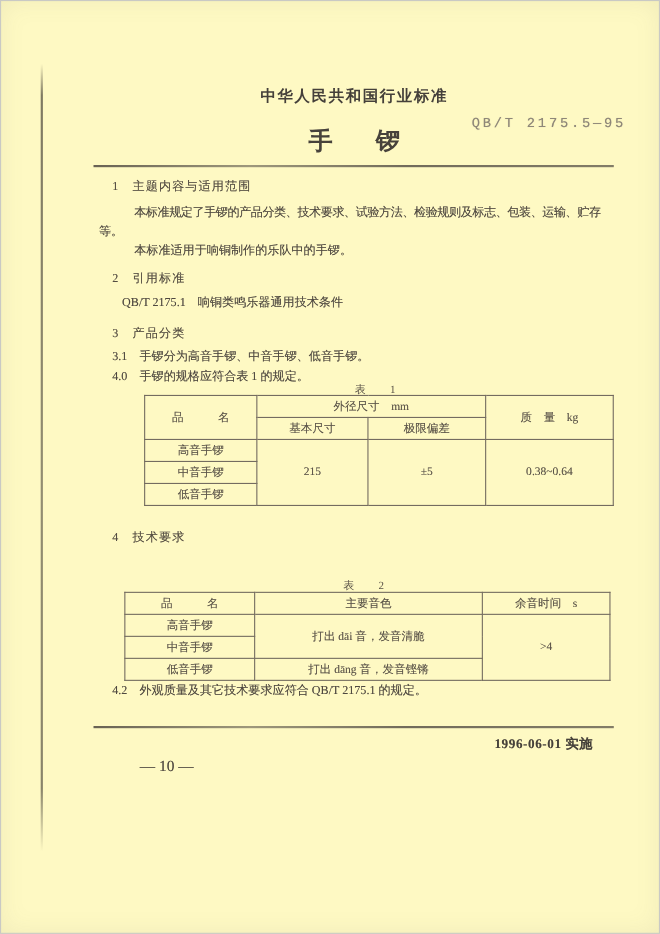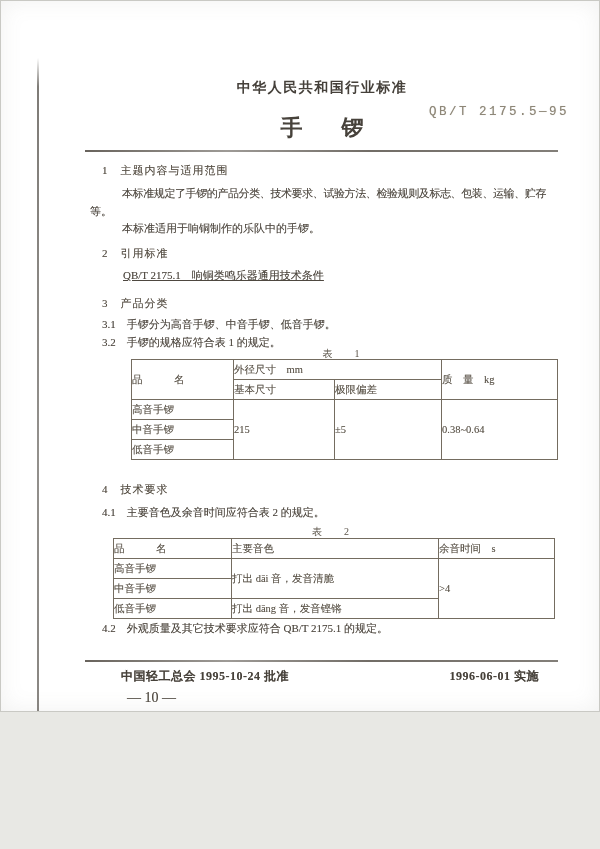--- a/index.html
+++ b/index.html
@@ -1,20 +1,20 @@
 <!DOCTYPE html>
 <html><head>
 <meta charset="utf-8">
 <style>
   html,body{margin:0;padding:0;background:#e8e8e4;}
   .page{
     position:relative;
-    width:600px;height:712px;
+    width:600px;height:849px;
     margin:0 auto;
-    background:#ffffff;
+    background:#fef9c3;
     border:1px solid #c9c9c4;
     box-sizing:border-box;
     overflow:hidden;
     font-family:"Liberation Serif","DejaVu Serif",serif;
     color:#4e4840;
     box-shadow:inset 0 0 22px rgba(120,115,105,.10);
   }
   .abs{position:absolute;}
   .txt{font-size:11px;line-height:1.15;white-space:nowrap;
        text-shadow:0 0 .6px rgba(84,76,64,.45);}
@@ -26,21 +26,21 @@
   .doc-title{left:88px;right:44px;display:flex;justify-content:center;gap:39px;
              font-size:22px;font-weight:bold;color:#47423b;}
   .rule{height:2px;background:linear-gradient(to right,
         rgba(78,72,64,.85),rgba(78,72,64,.55) 30%,rgba(78,72,64,.8) 60%,rgba(78,72,64,.7));}
   .scan-edge{left:36px;top:57px;width:2px;height:716px;
         background:linear-gradient(to bottom,transparent,rgba(58,53,46,.65) 4%,
         rgba(58,53,46,.55) 55%,rgba(58,53,46,.6) 92%,transparent);}
   table{border-collapse:collapse;table-layout:fixed;
         font-family:"Liberation Serif","DejaVu Serif",serif;}
   td,th{border:1px solid #746c60;font-size:10.5px;font-weight:normal;
-        color:#5a5348;vertical-align:middle;padding:0;
+        color:#5a5348;text-align:center;vertical-align:middle;padding:0;
         height:19px;text-shadow:0 0 .6px rgba(90,83,72,.4);}
   .t-outer{border:1.5px solid #6b6458;}
   .caption{text-align:center;font-size:10px;color:#5a5348;letter-spacing:6px;}
   .footer-txt{font-size:12px;font-weight:bold;color:#46413a;letter-spacing:.5px;}
 </style>
 </head>
 <body>
 
 <div class="page">
 
@@ -56,25 +56,25 @@
   </div>
 
   <div class="abs rule" style="top:149px;left:84px;width:473px;"></div>
 
   <div class="abs txt heading" style="top:163px;left:101px;">1　主题内容与适用范围</div>
   <div class="abs txt" style="top:186px;left:121px;letter-spacing:-0.4px;">本标准规定了手锣的产品分类、技术要求、试验方法、检验规则及标志、包装、运输、贮存</div>
   <div class="abs txt" style="top:204px;left:89px;">等。</div>
   <div class="abs txt" style="top:221px;left:121px;">本标准适用于响铜制作的乐队中的手锣。</div>
 
   <div class="abs txt heading" style="top:246px;left:101px;">2　引用标准</div>
-  <div class="abs txt" style="top:268px;left:122px;text-decoration:underline;">QB/T 2175.1　响铜类鸣乐器通用技术条件</div>
+  <div class="abs txt" style="top:268px;left:110px;">QB/T 2175.1　响铜类鸣乐器通用技术条件</div>
 
   <div class="abs txt heading" style="top:296px;left:101px;">3　产品分类</div>
   <div class="abs txt" style="top:317px;left:101px;">3.1　手锣分为高音手锣、中音手锣、低音手锣。</div>
-  <div class="abs txt" style="top:335px;left:101px;">3.2　手锣的规格应符合表 1 的规定。</div>
+  <div class="abs txt" style="top:335px;left:101px;">4.0　手锣的规格应符合表 1 的规定。</div>
 
   <div class="abs caption" style="top:346px;left:130px;width:426px;">表　1</div>
   <table class="abs t-outer" style="top:358px;left:130px;width:426px;">
     <colgroup>
         <col style="width:102px;">
         <col style="width:101px;">
         <col style="width:107px;">
         <col style="width:116px;">
       </colgroup>
     <tbody>
@@ -96,21 +96,20 @@
       <tr>
         <td>中音手锣</td>
       </tr>
       <tr>
         <td>低音手锣</td>
       </tr>
     </tbody>
   </table>
 
   <div class="abs txt heading" style="top:482px;left:101px;text-align:center;">4　技术要求</div>
-  <div class="abs txt" style="top:505px;left:101px;">4.1　主要音色及余音时间应符合表 2 的规定。</div>
 
   <div class="abs caption" style="top:524px;left:112px;width:441px;">表　2</div>
   <table class="abs t-outer" style="top:537px;left:112px;width:441px;">
     <colgroup>
         <col style="width:118px;">
         <col style="width:207px;">
         <col style="width:116px;">
       </colgroup>
     <tbody>
       <tr>
@@ -129,17 +128,16 @@
       <tr>
         <td>低音手锣</td>
         <td>打出 dāng 音，发音铿锵</td>
       </tr>
     </tbody>
   </table>
 
   <div class="abs txt" style="top:621px;left:101px;">4.2　外观质量及其它技术要求应符合 QB/T 2175.1 的规定。</div>
 
   <div class="abs rule" style="top:659px;left:84px;width:473px;"></div>
-  <div class="abs txt footer-txt" style="top:669px;left:120px;">中国轻工总会 1995-10-24 批准</div>
   <div class="abs txt footer-txt" style="top:669px;right:60px;">1996-06-01 实施</div>
   <div class="abs txt" style="top:689px;left:126px;font-size:14px;">—  10  —</div>
 
 </div>
 
 </body></html>

